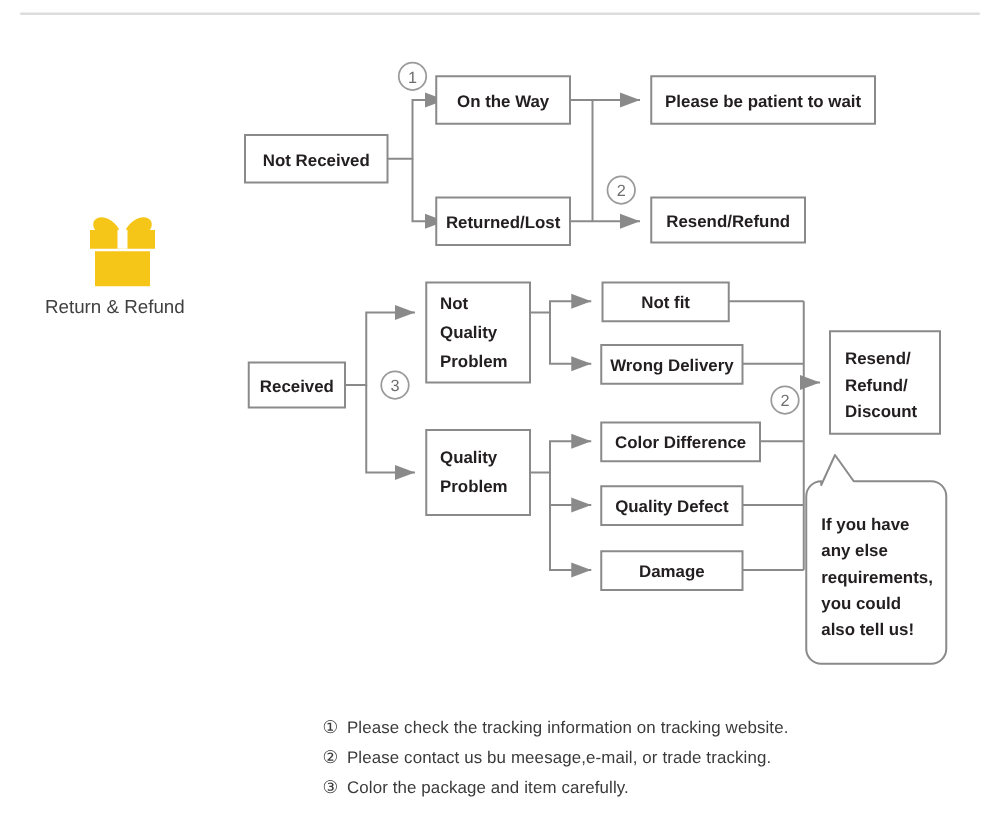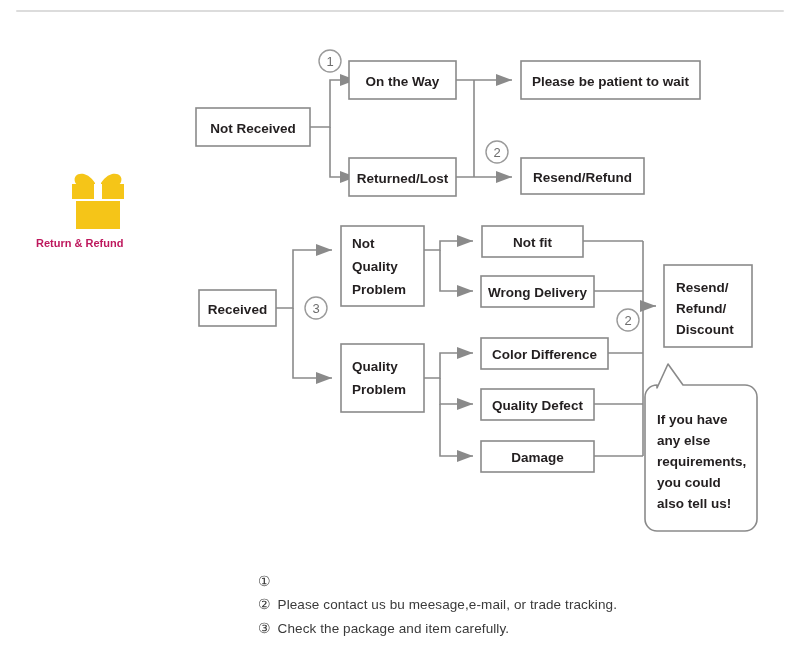--- a/index.html
+++ b/index.html
@@ -83,23 +83,23 @@
     font-size: 13.5px;
     font-weight: bold;
     fill: #231f20;
     text-anchor: start;
   }
   .gift {
     position: absolute;
   }
   .legend-label {
     position: absolute;
-    font-size: 11px;
-    font-weight: bold;
-    color: #be185d;
+    font-size: 15px;
+    font-weight: normal;
+    color: #404040;
     white-space: nowrap;
   }
   .notes {
     position: absolute;
     left: 258px;
     top: 574px;
     width: 470px;
   }
   .note-row {
     display: flex;
@@ -307,24 +307,25 @@
       <text class="bubble-text" x="657" y="466">requirements,</text>
       <text class="bubble-text" x="657" y="487">you could</text>
       <text class="bubble-text" x="657" y="508">also tell us!</text>
     </g>
 
   </svg>
 
   <div class="notes">
     <div class="note-row">
       <span class="note-mark">①</span>
+      <span class="note-text">Please check the tracking information on tracking website.</span>
     </div>
     <div class="note-row">
       <span class="note-mark">②</span>
       <span class="note-text">Please contact us bu meesage,e-mail, or trade tracking.</span>
     </div>
     <div class="note-row">
       <span class="note-mark">③</span>
-      <span class="note-text">Check the package and item carefully.</span>
+      <span class="note-text">Color the package and item carefully.</span>
     </div>
   </div>
 
 </div>
 
 </body></html>

